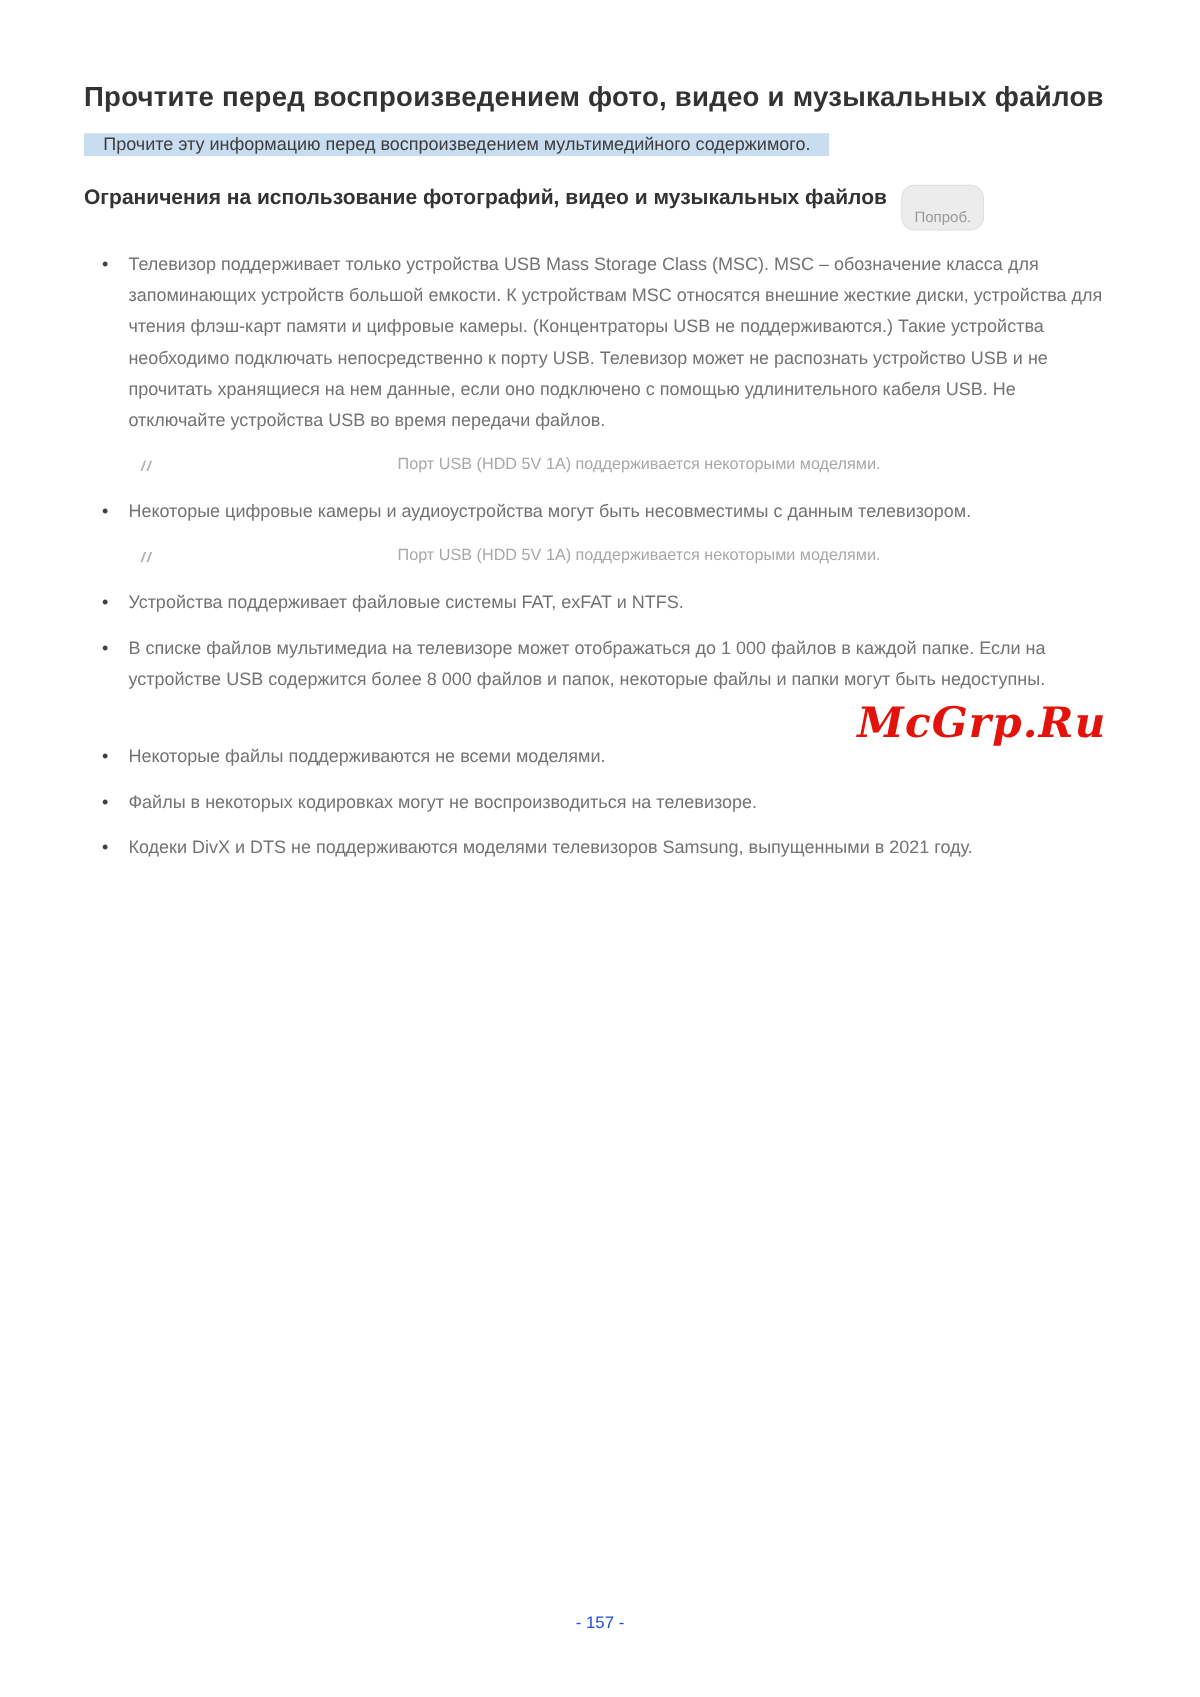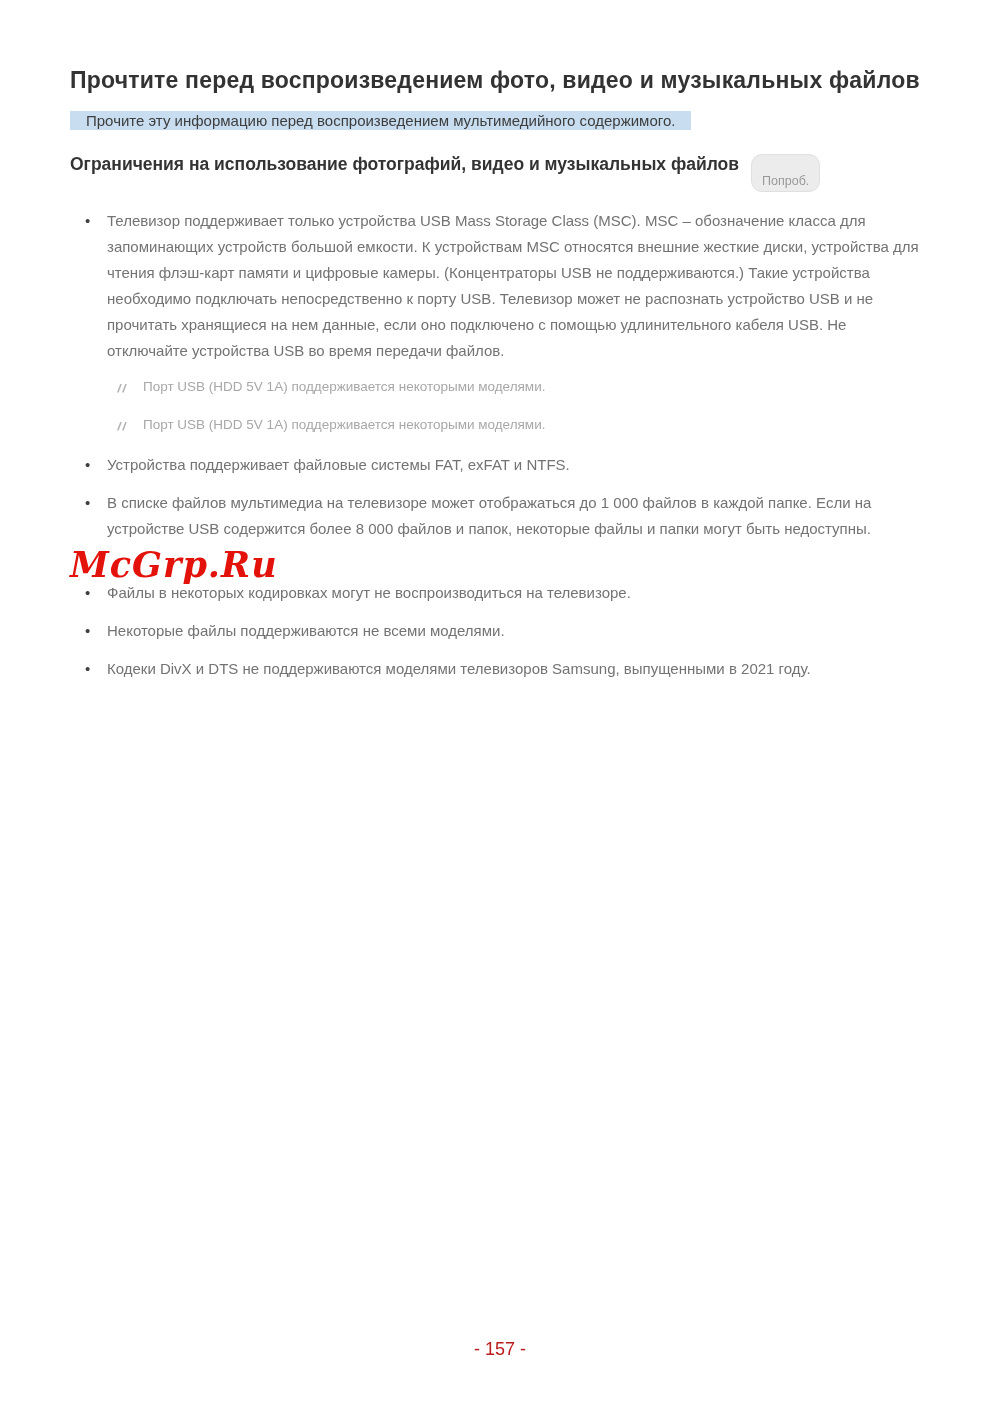--- a/index.html
+++ b/index.html
@@ -85,47 +85,48 @@
     line-height: 26px;
     color: #737373;
   }
   .note {
     padding-left: 73px;
     position: relative;
     margin: 2px 0 16px 0;
     font-size: 13.5px;
     line-height: 22px;
     color: #a8a8a8;
+    text-align: center;
   }
   .note-icon {
     position: absolute;
     left: 45px;
     top: 4px;
     width: 13px;
     height: 13px;
   }
   .watermark {
-    text-align: left;
+    text-align: right;
     font-family: "DejaVu Serif", "Liberation Serif", serif;
     font-style: italic;
     font-weight: 700;
     font-size: 35px;
     line-height: 34px;
     color: #e3120b;
     margin: -6px 0 -2px 0;
     letter-spacing: 1px;
   }
   .pagenum {
     position: absolute;
     left: 0;
     right: 0;
     bottom: 54px;
     text-align: center;
-    font-size: 18px;
-    color: #b91c1c;
+    font-size: 14px;
+    color: #1d4ed8;
   }
 </style>
 </head>
 <body>
 
 <div class="page">
   <main class="content">
 
     <h1 class="title">Прочтите перед воспроизведением фото, видео и музыкальных файлов</h1>
 
@@ -145,20 +146,23 @@
       <div class="note">
         <span class="note-icon">
           <svg width="13" height="13" viewBox="0 0 13 13" aria-hidden="true">
             <path d="M2 10.5 L5.2 2 L6.8 2 L3.6 10.5 Z" fill="#b3b3b3"></path>
             <path d="M7 10.5 L10.2 2 L11.8 2 L8.6 10.5 Z" fill="#b3b3b3"></path>
           </svg>
         </span>
         <span class="note-text">Порт USB (HDD 5V 1A) поддерживается некоторыми моделями.</span>
       </div>
 
+      <div class="bullet">
+        <p>Некоторые цифровые камеры и аудиоустройства могут быть несовместимы с данным телевизором.</p>
+      </div>
 
       <div class="note">
         <span class="note-icon">
           <svg width="13" height="13" viewBox="0 0 13 13" aria-hidden="true">
             <path d="M2 10.5 L5.2 2 L6.8 2 L3.6 10.5 Z" fill="#b3b3b3"></path>
             <path d="M7 10.5 L10.2 2 L11.8 2 L8.6 10.5 Z" fill="#b3b3b3"></path>
           </svg>
         </span>
         <span class="note-text">Порт USB (HDD 5V 1A) поддерживается некоторыми моделями.</span>
       </div>
@@ -167,25 +171,25 @@
         <p>Устройства поддерживает файловые системы FAT, exFAT и NTFS.</p>
       </div>
 
       <div class="bullet">
         <p>В списке файлов мультимедиа на телевизоре может отображаться до 1 000 файлов в каждой папке. Если на устройстве USB содержится более 8 000 файлов и папок, некоторые файлы и папки могут быть недоступны.</p>
       </div>
 
       <div class="watermark">McGrp.Ru</div>
 
       <div class="bullet">
-        <p>Файлы в некоторых кодировках могут не воспроизводиться на телевизоре.</p>
+        <p>Некоторые файлы поддерживаются не всеми моделями.</p>
       </div>
 
       <div class="bullet">
-        <p>Некоторые файлы поддерживаются не всеми моделями.</p>
+        <p>Файлы в некоторых кодировках могут не воспроизводиться на телевизоре.</p>
       </div>
 
       <div class="bullet">
         <p>Кодеки DivX и DTS не поддерживаются моделями телевизоров Samsung, выпущенными в 2021 году.</p>
       </div>
 
     </div>
   </main>
 
   <footer class="pagenum">- 157 -</footer>

